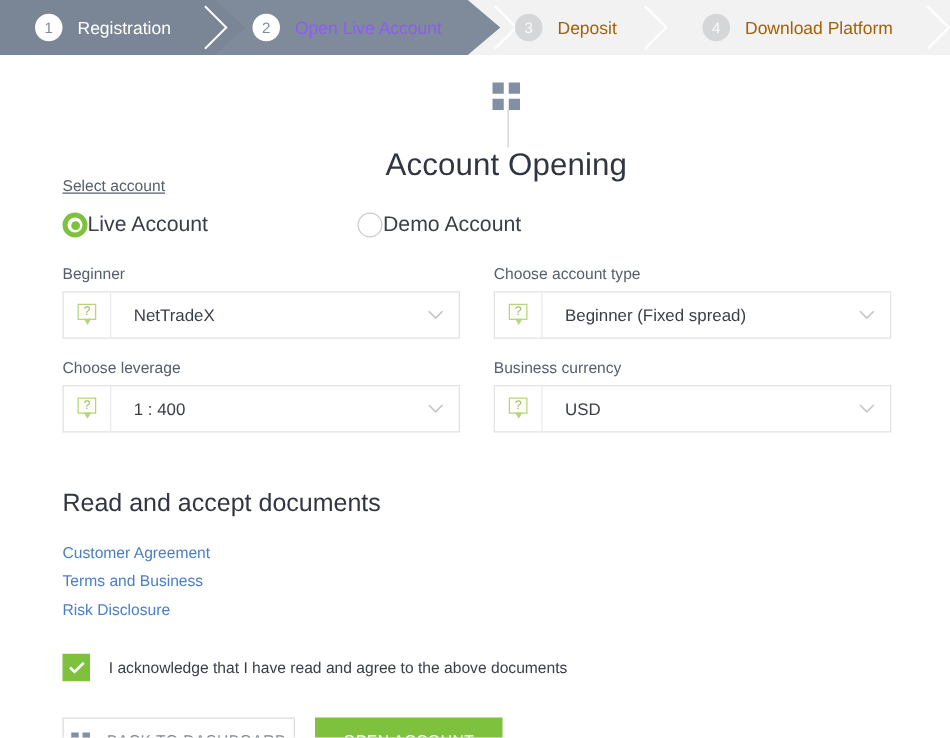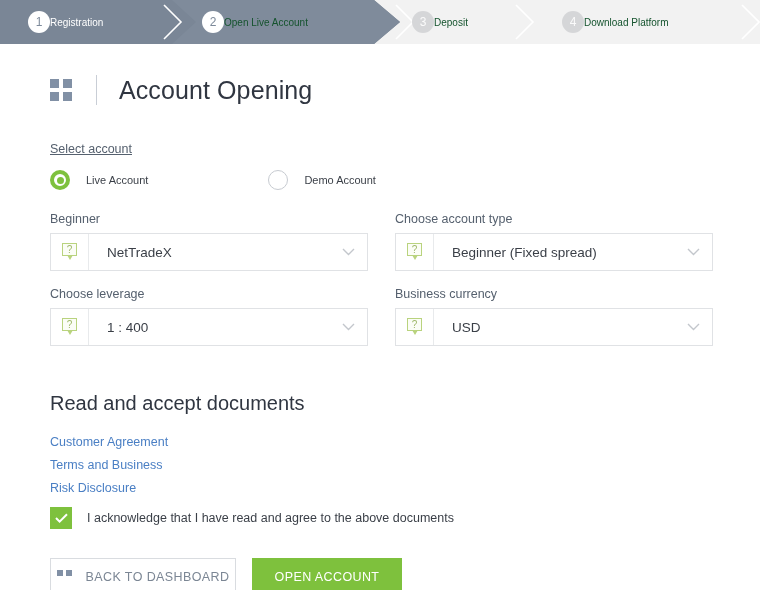--- a/index.html
+++ b/index.html
@@ -36,46 +36,48 @@
   .step-num {
     position: relative;
     width: 22px; height: 22px;
     border-radius: 50%;
     display: flex; align-items: center; justify-content: center;
     font-size: 12px;
     flex: none;
   }
   .step-label {
     position: relative;
-    font-size: 10px;
+    font-size: 14px;
+    margin-left: 12px;
   }
   .done .step-num { background: #ffffff; color: #7e8b9c; }
   .done .step-label { color: #ffffff; }
   .active .step-num { background: #ffffff; color: #7c8999; }
-  .active .step-label { color: #14532d; }
+  .active .step-label { color: #8b5cf6; }
   .todo .step-num { background: #d5d6d8; color: #fbfbfb; }
-  .todo .step-label { color: #14532d; }
+  .todo .step-label { color: #a16207; }
 
   
   .chev {
     position: absolute;
     top: 0;
     width: 26px;
     height: 44px;
     pointer-events: none;
   }
 
   
   .page { position: relative; padding: 0 0 0 50px; }
 
   .titlerow {
     display: flex;
     align-items: center;
     height: 48px;
     margin-top: 22px;
+    flex-direction: column;
   }
   .grid-icon {
     display: grid;
     grid-template-columns: 9px 9px;
     grid-template-rows: 9px 9px;
     gap: 4px;
     flex: none;
   }
   .grid-icon i { display: block; background: #8190a5; }
   .title-sep {
@@ -107,21 +109,21 @@
     flex: none;
     display: flex; align-items: center; justify-content: center;
   }
   .radio.on { border: 4px solid #7ec13d; background: #ffffff; }
   .radio.on::after {
     content: ""; width: 7px; height: 7px; border-radius: 50%;
     background: #7ec13d;
   }
   .radio.off { border: 1.5px solid #c7cbd1; background: #ffffff; }
   .radio-label {
-    font-size: 11px; color: #3a3f47; margin-left: 16px;
+    font-size: 17px; color: #3a3f47; 
   }
 
   
   .formgrid {
     display: grid;
     grid-template-columns: 318px 318px;
     column-gap: 27px;
     row-gap: 0;
     margin-top: 22px;
   }
@@ -182,21 +184,21 @@
   .doc-links { margin-top: 20px; }
   .doc-link {
     display: block;
     font-size: 12.5px;
     color: #4a7fc4;
     text-decoration: none;
     margin-bottom: 9px;
     width: max-content;
     cursor: pointer;
   }
-  .ack-row { display: flex; align-items: center; margin-top: 12px; }
+  .ack-row { display: flex; align-items: center; margin-top: 28px; }
   .checkbox {
     width: 22px; height: 22px;
     background: #7ec13d;
     flex: none;
     display: flex; align-items: center; justify-content: center;
     cursor: pointer;
   }
   .ack-text { font-size: 12.5px; color: #3a3f47; margin-left: 15px; }
 
   

